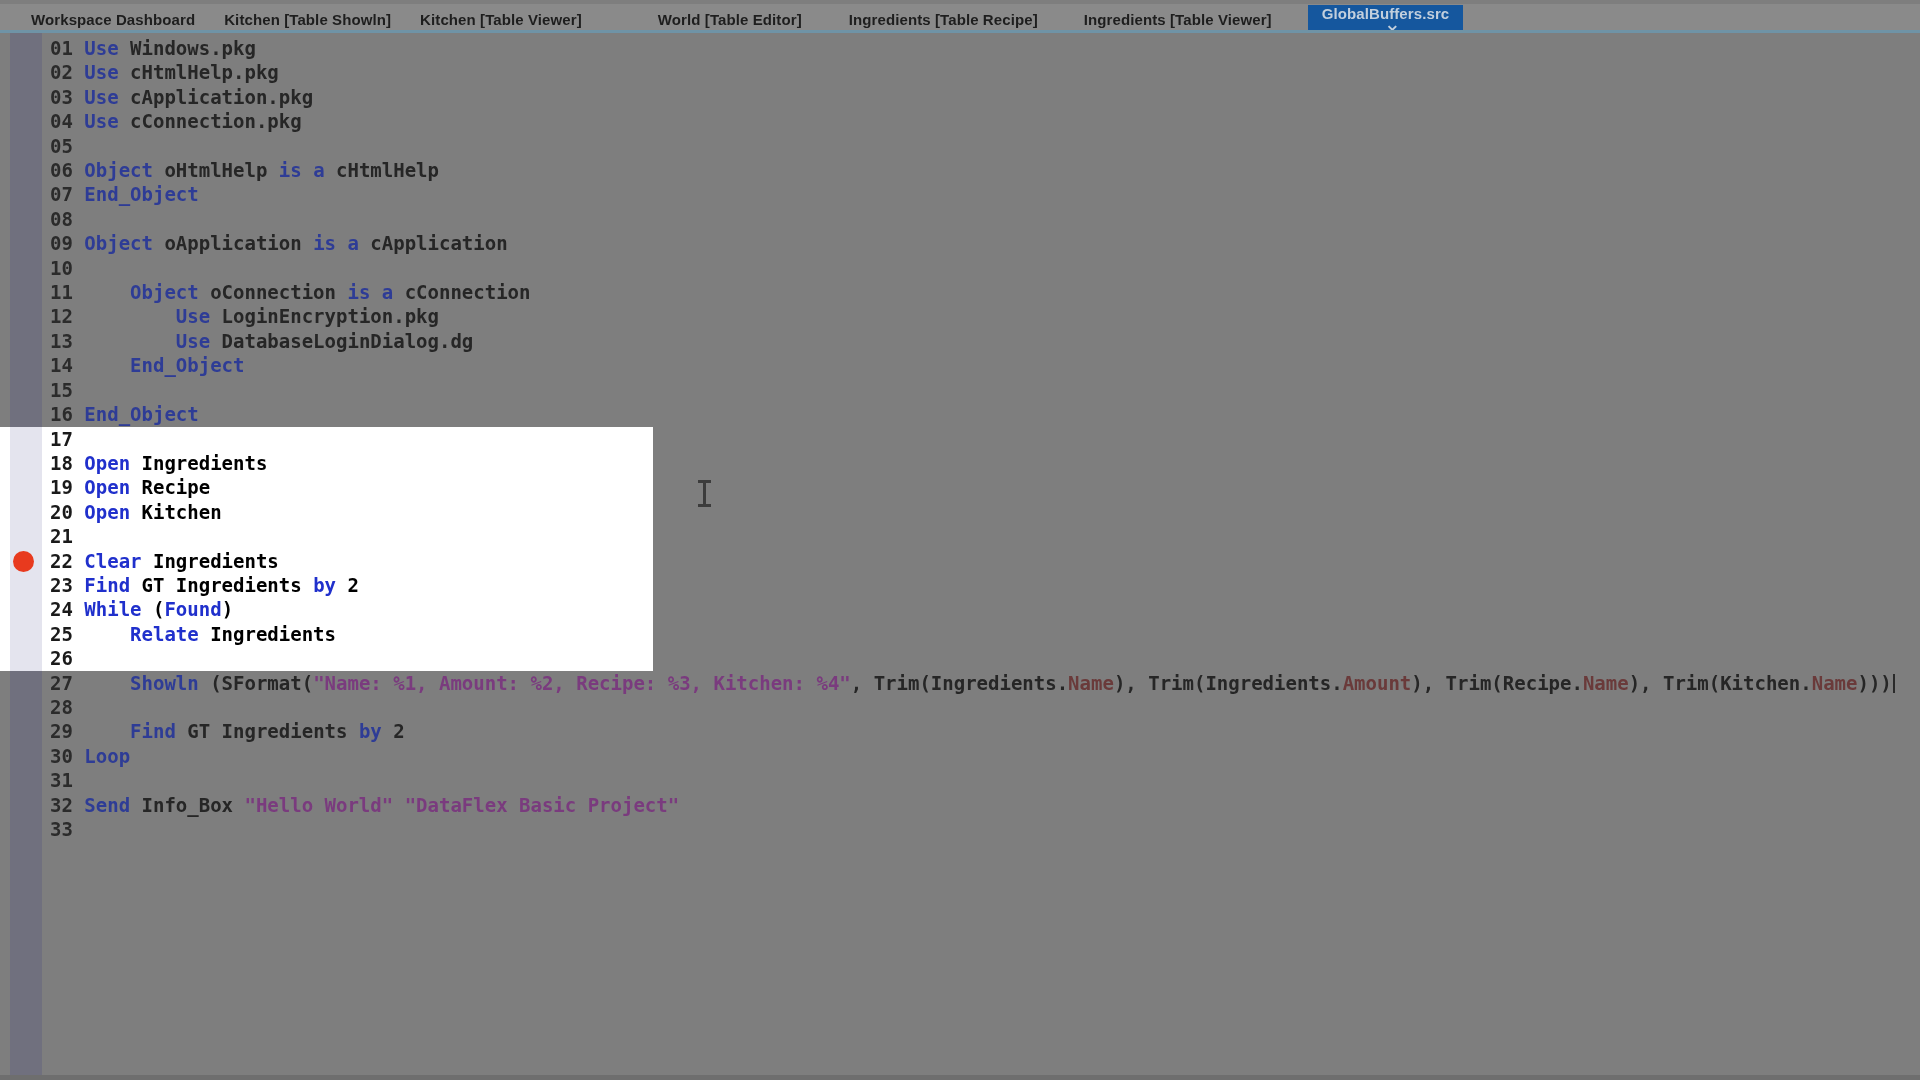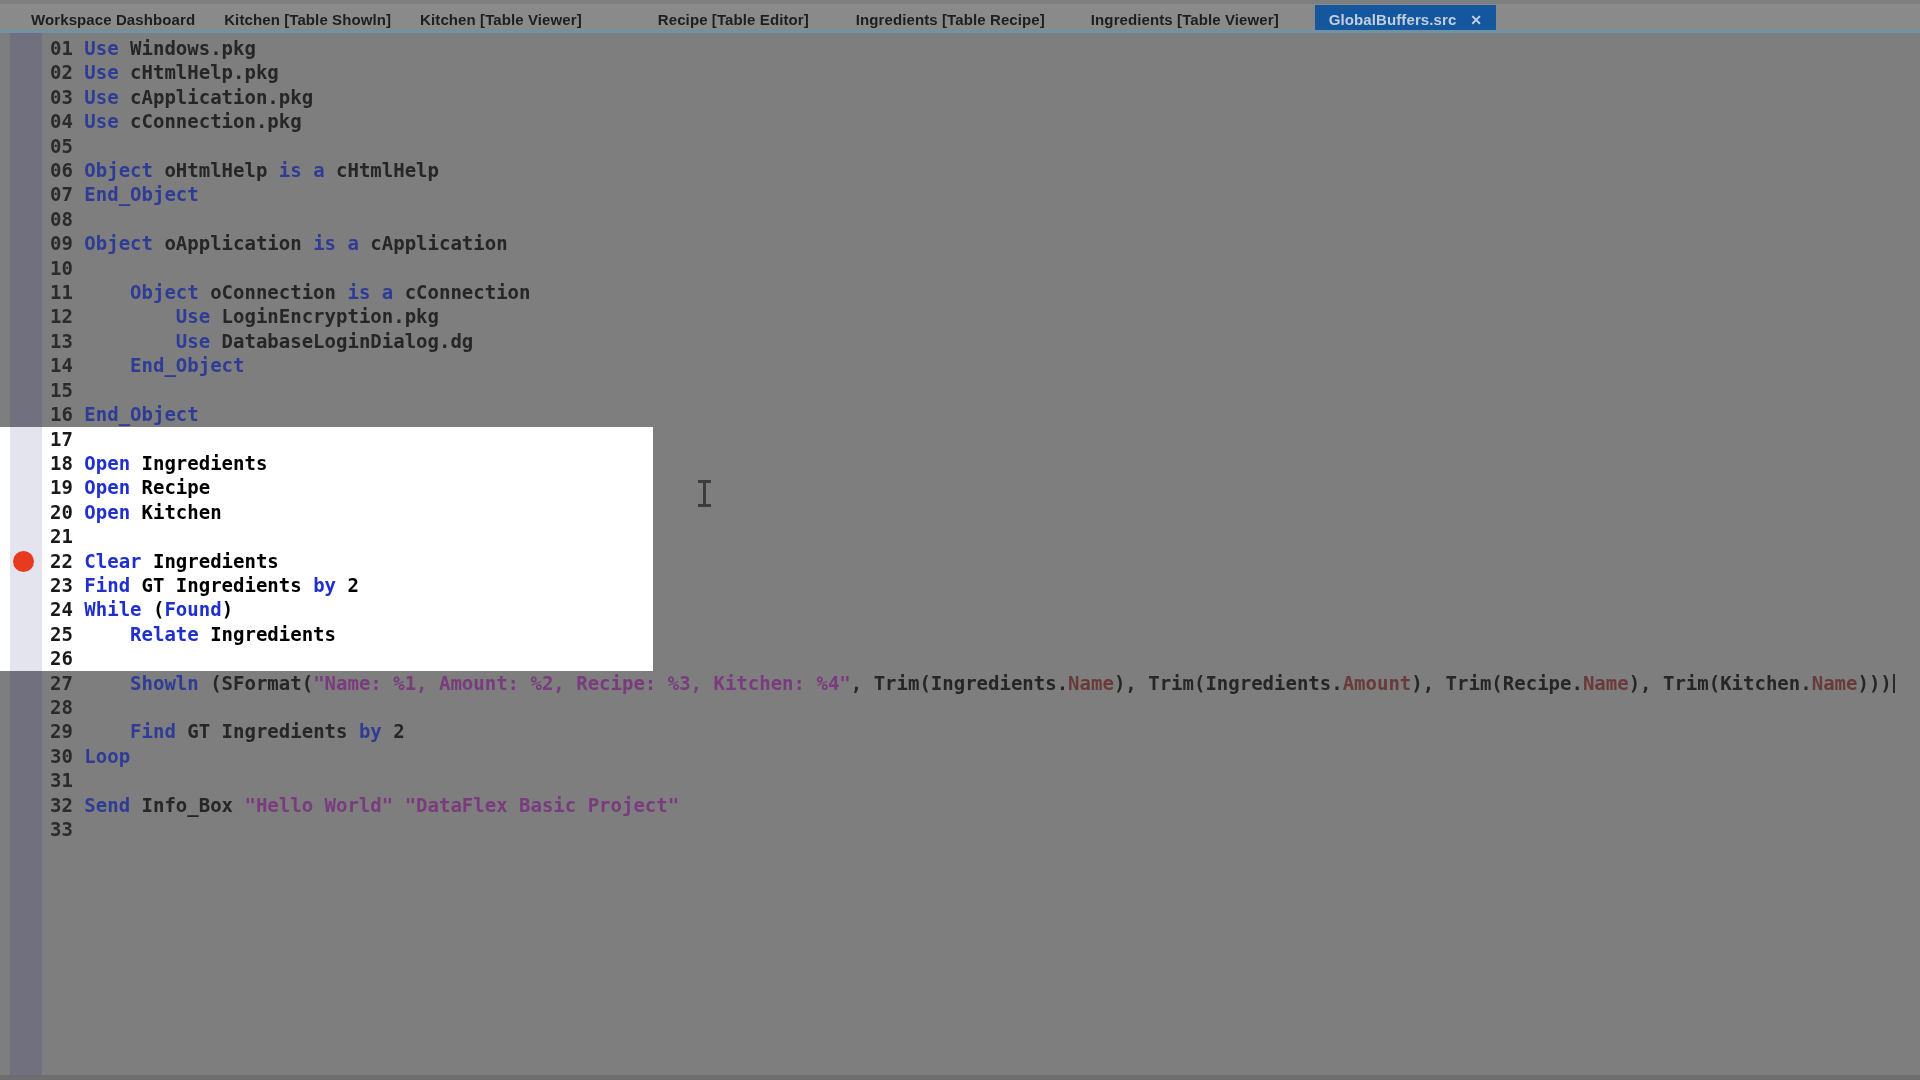--- a/index.html
+++ b/index.html
@@ -15,21 +15,21 @@
     display:flex;align-items:flex-start;
     font-size:15px;font-weight:700;color:var(--tab-text);
     letter-spacing:0.1px;
   }
   .tab{height:30px;display:flex;align-items:center;padding:0 2px;cursor:default;white-space:nowrap;}
   .tab{margin-left:25px;}
   .tab:nth-child(1){margin-left:29px;}
   .tab:nth-child(4){margin-left:72px;}
   .tab:nth-child(5){margin-left:43px;}
   .tab:nth-child(6){margin-left:42px;}
-  .tab:nth-child(7){margin-left:34px;}
+  .tab:nth-child(7){margin-left:34px;flex-direction:column;}
   .tab.active{
     background:var(--active-tab-bg);color:var(--active-tab-text);
     padding:0 14px;height:29px;margin-top:1px;
   }
   .tab.active .close{margin-left:14px;font-size:14px;color:var(--active-tab-text);}
   #tab-underline{
     position:absolute;left:0;top:30px;width:1920px;height:3px;
     background:var(--underline);
   }
   
@@ -76,21 +76,21 @@
       <div class="tab">
         <span>Workspace Dashboard</span>
       </div>
       <div class="tab">
         <span>Kitchen [Table Showln]</span>
       </div>
       <div class="tab">
         <span>Kitchen [Table Viewer]</span>
       </div>
       <div class="tab">
-        <span>Recipe [Table Editor]</span>
+        <span>World [Table Editor]</span>
       </div>
       <div class="tab">
         <span>Ingredients [Table Recipe]</span>
       </div>
       <div class="tab">
         <span>Ingredients [Table Viewer]</span>
       </div>
       <div class="tab active">
         <span>GlobalBuffers.src</span>
         <span class="close">✕</span>

